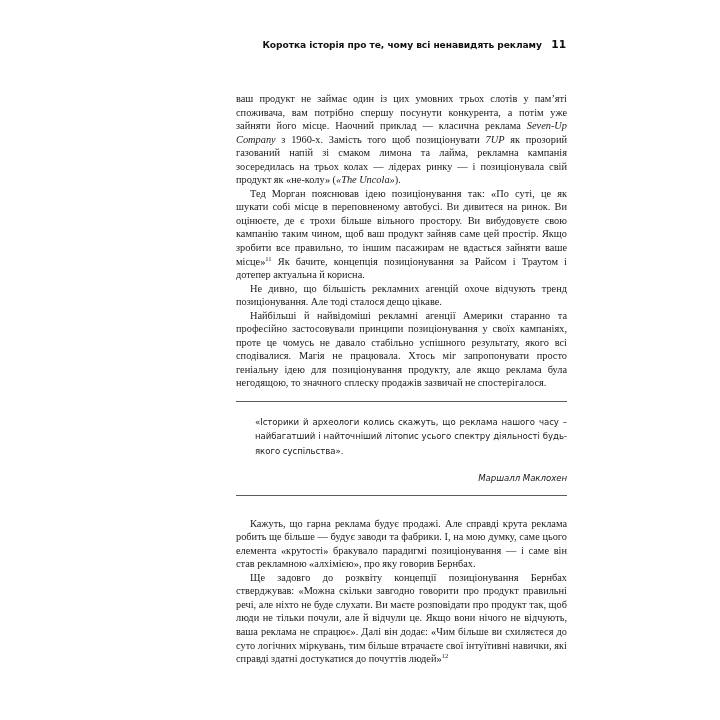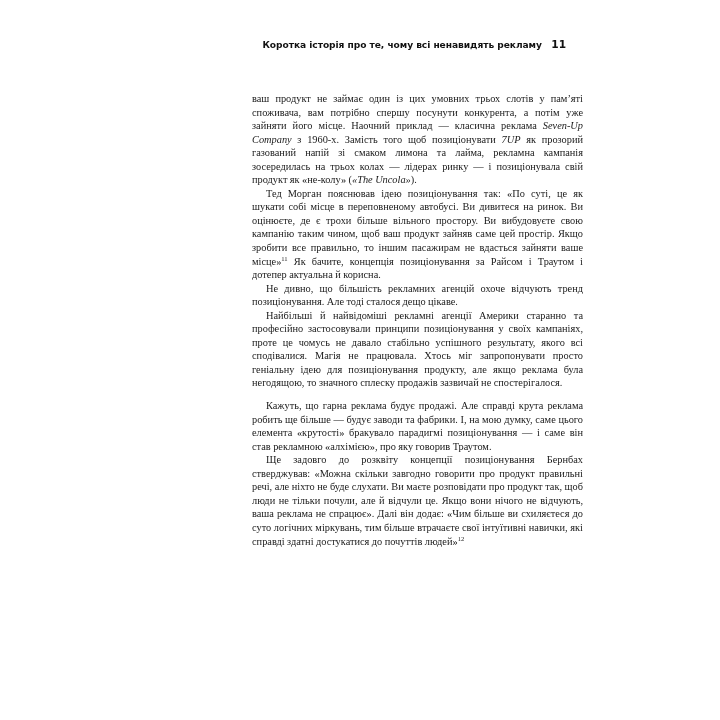--- a/index.html
+++ b/index.html
@@ -22,21 +22,21 @@
     font-size: 9.1px;
     letter-spacing: -0.05px;
     color: #111111;
   }
   .runhead-title { flex: 1 1 auto; text-align: center; padding-left: 18px; }
   .runhead-folio { flex: 0 0 auto; font-size: 10.6px; }
 
   
   .column {
     position: absolute;
-    left: 214px; top: 92px;
+    left: 198px; top: 92px;
     width: 331px;
   }
 
   p.body {
     margin: 0;
     text-align: justify;
     text-justify: inter-word;
     font-size: 10.35px;
     line-height: 13.55px;
     text-indent: 14px;
@@ -96,23 +96,31 @@
 
   <div class="column">
 
     <div>
         <p class="body noindent"><span>ваш продукт не займає один із цих умовних трьох слотів у пам’яті споживача, вам потрібно спершу посунути конкурента, а потім уже зайняти його місце. Наочний приклад — класична реклама </span><i>Seven-Up Company</i><span> з 1960-х. Замість того щоб позиціонувати </span><i>7UP</i><span> як прозорий газований напій зі смаком лимона та лайма, рекламна кампанія зосередилась на трьох колах — лідерах ринку — і позиціонувала свій продукт як «не-колу» (</span><i>«The Uncola»</i><span>).</span></p>
         <p class="body"><span>Тед Морган пояснював ідею позиціонування так: «По суті, це як шукати собі місце в переповненому автобусі. Ви дивитеся на ринок. Ви оцінюєте, де є трохи більше вільного простору. Ви вибудовуєте свою кампанію таким чином, щоб ваш продукт зайняв саме цей простір. Якщо зробити все правильно, то іншим пасажирам не вдасться зайняти ваше місце»</span><sup class="fn">11</sup><span> Як бачите, концепція позиціонування за Райсом і Траутом і дотепер актуальна й корисна.</span></p>
         <p class="body"><span>Не дивно, що більшість рекламних агенцій охоче відчують тренд позиціонування. Але тоді сталося дещо цікаве.</span></p>
         <p class="body"><span>Найбільші й найвідоміші рекламні агенції Америки старанно та професійно застосовували принципи позиціонування у своїх кампаніях, проте це чомусь не давало стабільно успішного результату, якого всі сподівалися. Магія не працювала. Хтось міг запропонувати просто геніальну ідею для позиціонування продукту, але якщо реклама була негодящою, то значного сплеску продажів зазвичай не спостерігалося.</span></p>
       </div>
 
+    <div class="quoteblock">
+      <hr class="rule">
+      <div class="quote-inner">
+        <p class="quote-text">«Історики й археологи колись скажуть, що реклама нашого часу – найбагатший і найточніший літопис усього спектру діяльності будь-якого суспільства».</p>
+        <p class="quote-attrib">Маршалл Маклохен</p>
+      </div>
+      <hr class="rule">
+    </div>
 
     <div class="gap-after-quote"></div>
 
     <div>
-        <p class="body"><span>Кажуть, що гарна реклама будує продажі. Але справді крута реклама робить ще більше — будує заводи та фабрики. І, на мою думку, саме цього елемента «крутості» бракувало парадигмі позиціонування — і саме він став рекламною «алхімією», про яку говорив Траутом.</span></p>
+        <p class="body"><span>Кажуть, що гарна реклама будує продажі. Але справді крута реклама робить ще більше — будує заводи та фабрики. І, на мою думку, саме цього елемента «крутості» бракувало парадигмі позиціонування — і саме він став рекламною «алхімією», про яку говорив Бернбах.</span></p>
         <p class="body"><span>Ще задовго до розквіту концепції позиціонування Бернбах стверджував: «Можна скільки завгодно говорити про продукт правильні речі, але ніхто не буде слухати. Ви маєте розповідати про продукт так, щоб люди не тільки почули, але й відчули це. Якщо вони нічого не відчують, ваша реклама не спрацює». Далі він додає: «Чим більше ви схиляєтеся до суто логічних міркувань, тим більше втрачаєте свої інтуїтивні навички, які справді здатні достукатися до почуттів людей»</span><sup class="fn">12</sup></p>
       </div>
 
   </div>
 
 </div>
 
 </body></html>

